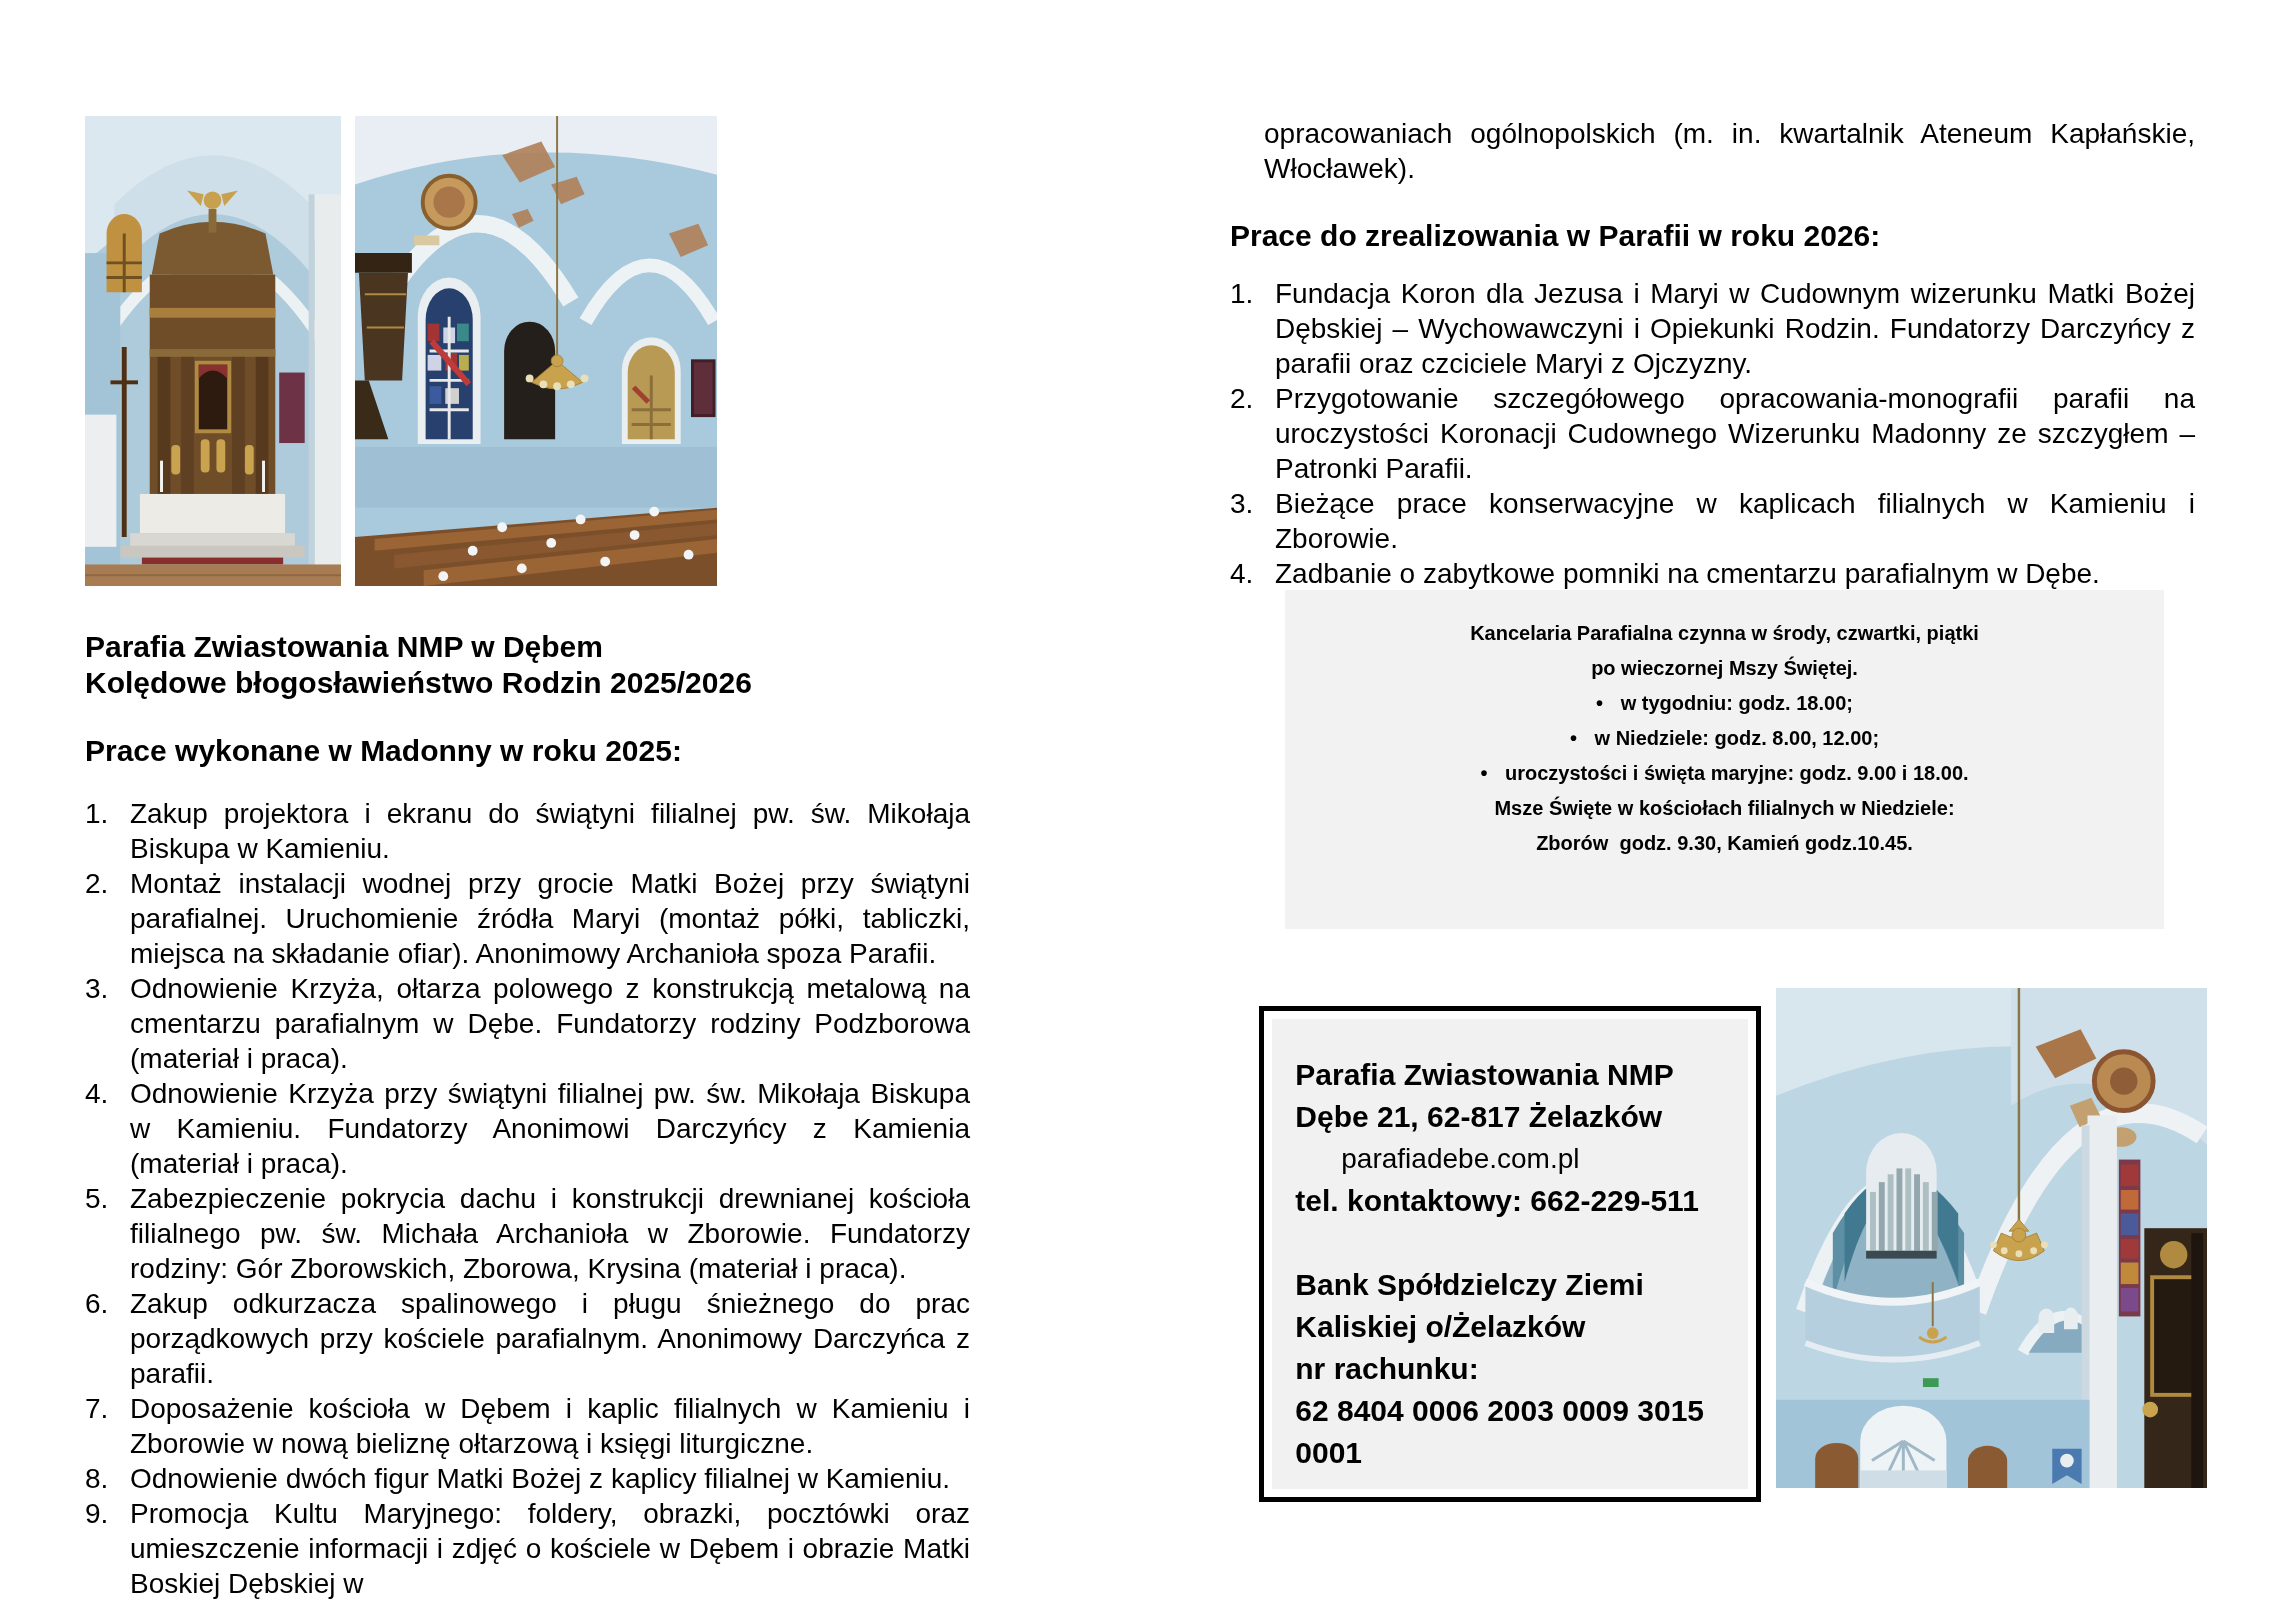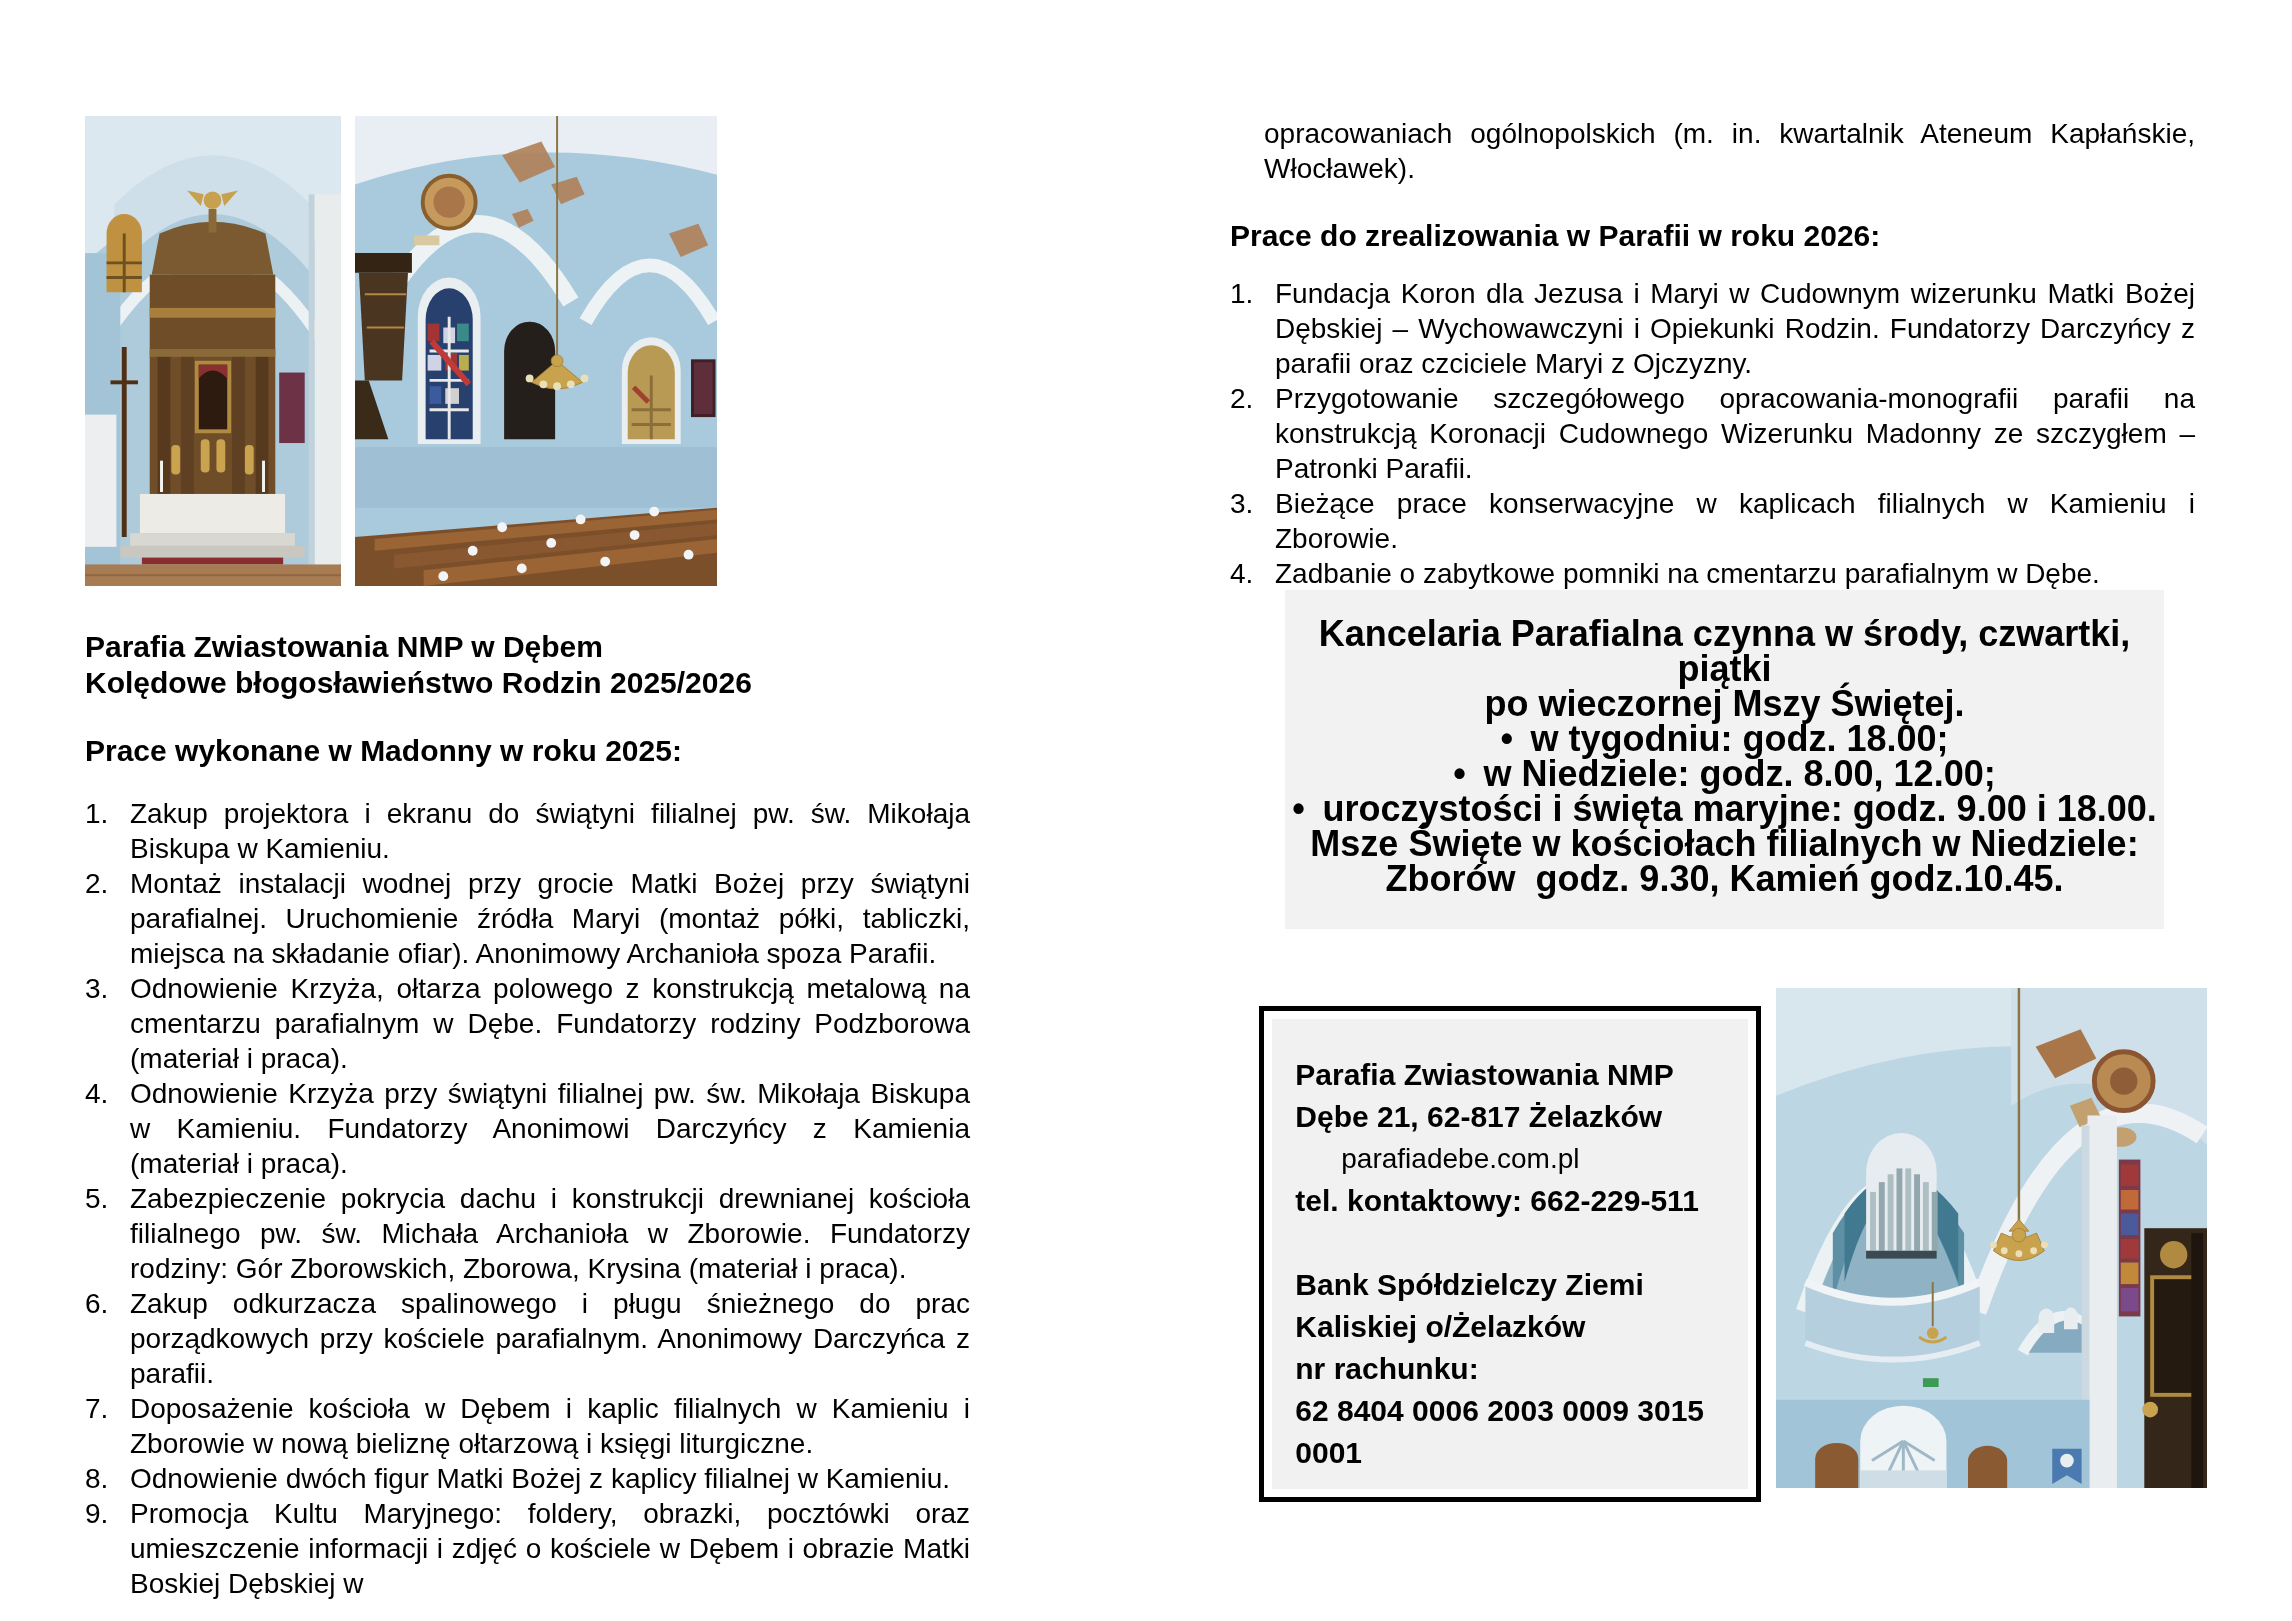--- a/index.html
+++ b/index.html
@@ -17,21 +17,21 @@
   .heading{font-weight:bold;font-size:30px;line-height:36px;white-space:nowrap;}
 
   .list{font-size:28px;line-height:35px;}
   .item{display:flex;}
   .item .num{flex:0 0 45px;}
   .item .txt{flex:1;text-align:justify;}
 
   .para{font-size:28px;line-height:35px;text-align:justify;}
 
   .graybox{left:1285px;top:590px;width:879px;height:339px;background:#f2f2f2;
-           font-weight:bold;font-size:36px;line-height:35px;text-align:center;
+           font-weight:bold;font-size:20px;line-height:35px;text-align:center;
            padding-top:25.5px;box-sizing:border-box;}
   .gb-line{white-space:pre-wrap;}
   .gb-bullet{display:inline-block;margin-right:17.6px;}
 
   .contact{left:1259px;top:1006px;width:502px;height:496px;border:5.9px solid #000;
            background:#fff;box-sizing:border-box;}
   .contact-inner{position:absolute;left:7.8px;right:7.8px;top:7.8px;bottom:7.8px;
                  background:#f1f1f1;padding:35px 15.7px 0 23.5px;box-sizing:border-box;
                  font-size:30px;font-weight:bold;line-height:42px;}
   .contact-inner .line{white-space:nowrap;}
@@ -214,21 +214,21 @@
 
 <div class="abs heading" style="left:1230px;top:218px;">Prace do zrealizowania w Parafii w roku 2026:</div>
 
 <div class="abs list" style="left:1230px;top:276px;width:965px;">
   <div class="item">
     <span class="num">1.</span>
     <span class="txt">Fundacja Koron dla Jezusa i Maryi w Cudownym wizerunku Matki Bożej Dębskiej – Wychowawczyni i Opiekunki Rodzin. Fundatorzy Darczyńcy z parafii oraz czciciele Maryi z Ojczyzny.</span>
   </div>
   <div class="item">
     <span class="num">2.</span>
-    <span class="txt">Przygotowanie szczegółowego opracowania-monografii parafii na konstrukcją Koronacji Cudownego Wizerunku Madonny ze szczygłem – Patronki Parafii.</span>
+    <span class="txt">Przygotowanie szczegółowego opracowania-monografii parafii na uroczystości Koronacji Cudownego Wizerunku Madonny ze szczygłem – Patronki Parafii.</span>
   </div>
   <div class="item">
     <span class="num">3.</span>
     <span class="txt">Bieżące prace konserwacyjne w kaplicach filialnych w Kamieniu i Zborowie.</span>
   </div>
   <div class="item">
     <span class="num">4.</span>
     <span class="txt">Zadbanie o zabytkowe pomniki na cmentarzu parafialnym w Dębe.</span>
   </div>
 </div>

